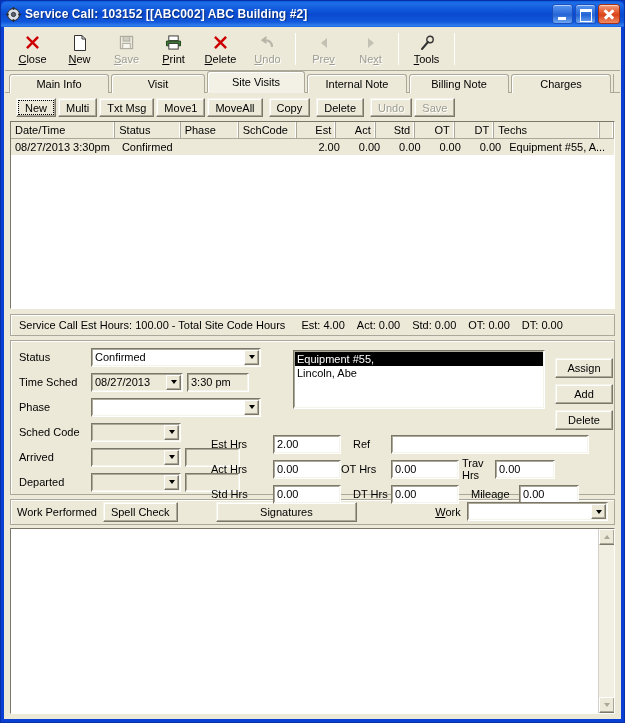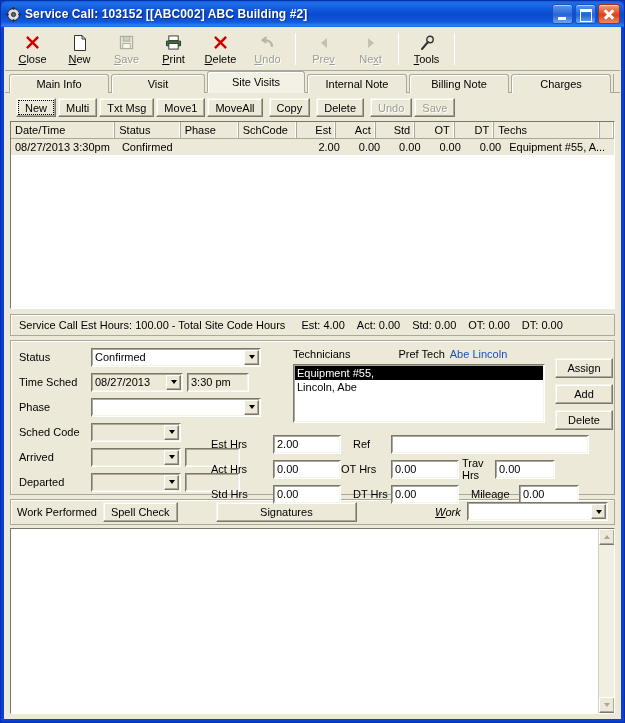--- a/index.html
+++ b/index.html
@@ -736,25 +736,20 @@
             <span class="hlab" style="width:62px;">Std Hrs</span>
             <div class="inp" style="width:68px;">0.00</div>
             <span class="hlab" style="width:50px;padding-left:12px;">DT Hrs</span>
             <div class="inp" style="width:68px;">0.00</div>
             <span class="hlab" style="width:60px;padding-left:12px;">Mileage</span>
             <div class="inp" style="width:60px;">0.00</div>
           </div>
         </div>
 
         <div class="techwrap">
-          <div class="techhdr">
-            <span class="t1">Technicians</span>
-            <span class="t2">Pref Tech</span>
-            <span class="t3">Abe Lincoln</span>
-          </div>
           <div class="techlist">
             <div class="techitem sel">Equipment #55,</div>
             <div class="techitem">Lincoln, Abe</div>
           </div>
           <div class="techbtns">
             <div class="sbtn">
               <span>Assign</span>
             </div>
             <div class="sbtn">
               <span>Add</span>
@@ -768,21 +763,21 @@
       </div>
 
       <div class="workbar">
         <span class="lab" style="margin-right:6px;">Work Performed</span>
         <div class="gbtn" style="height:20px;margin-right:0;">
           <span>Spell Check</span>
         </div>
         <div class="gbtn" style="height:20px;width:184px;margin-left:38px;">
           <span>Signatures</span>
         </div>
-        <span class="lab" style="margin-left:76px;margin-right:6px;font-style:italic;"><span class="u">W</span>ork</span>
+        <span class="lab" style="margin-left:76px;margin-right:6px;"><span class="u">W</span>ork</span>
         <div class="combo" style="width:189px;">
           <div class="inp"></div>
           <div class="arrowbtn">
               <span class="caret"></span>
             </div>
         </div>
       </div>
 
       <div class="workarea">
         <div class="pad"></div>

